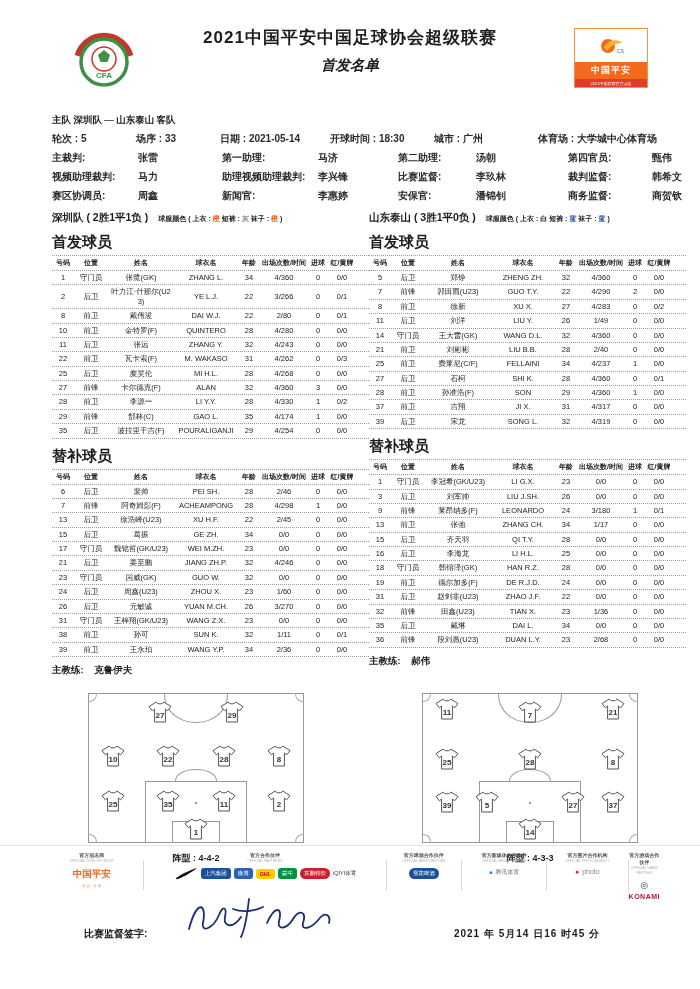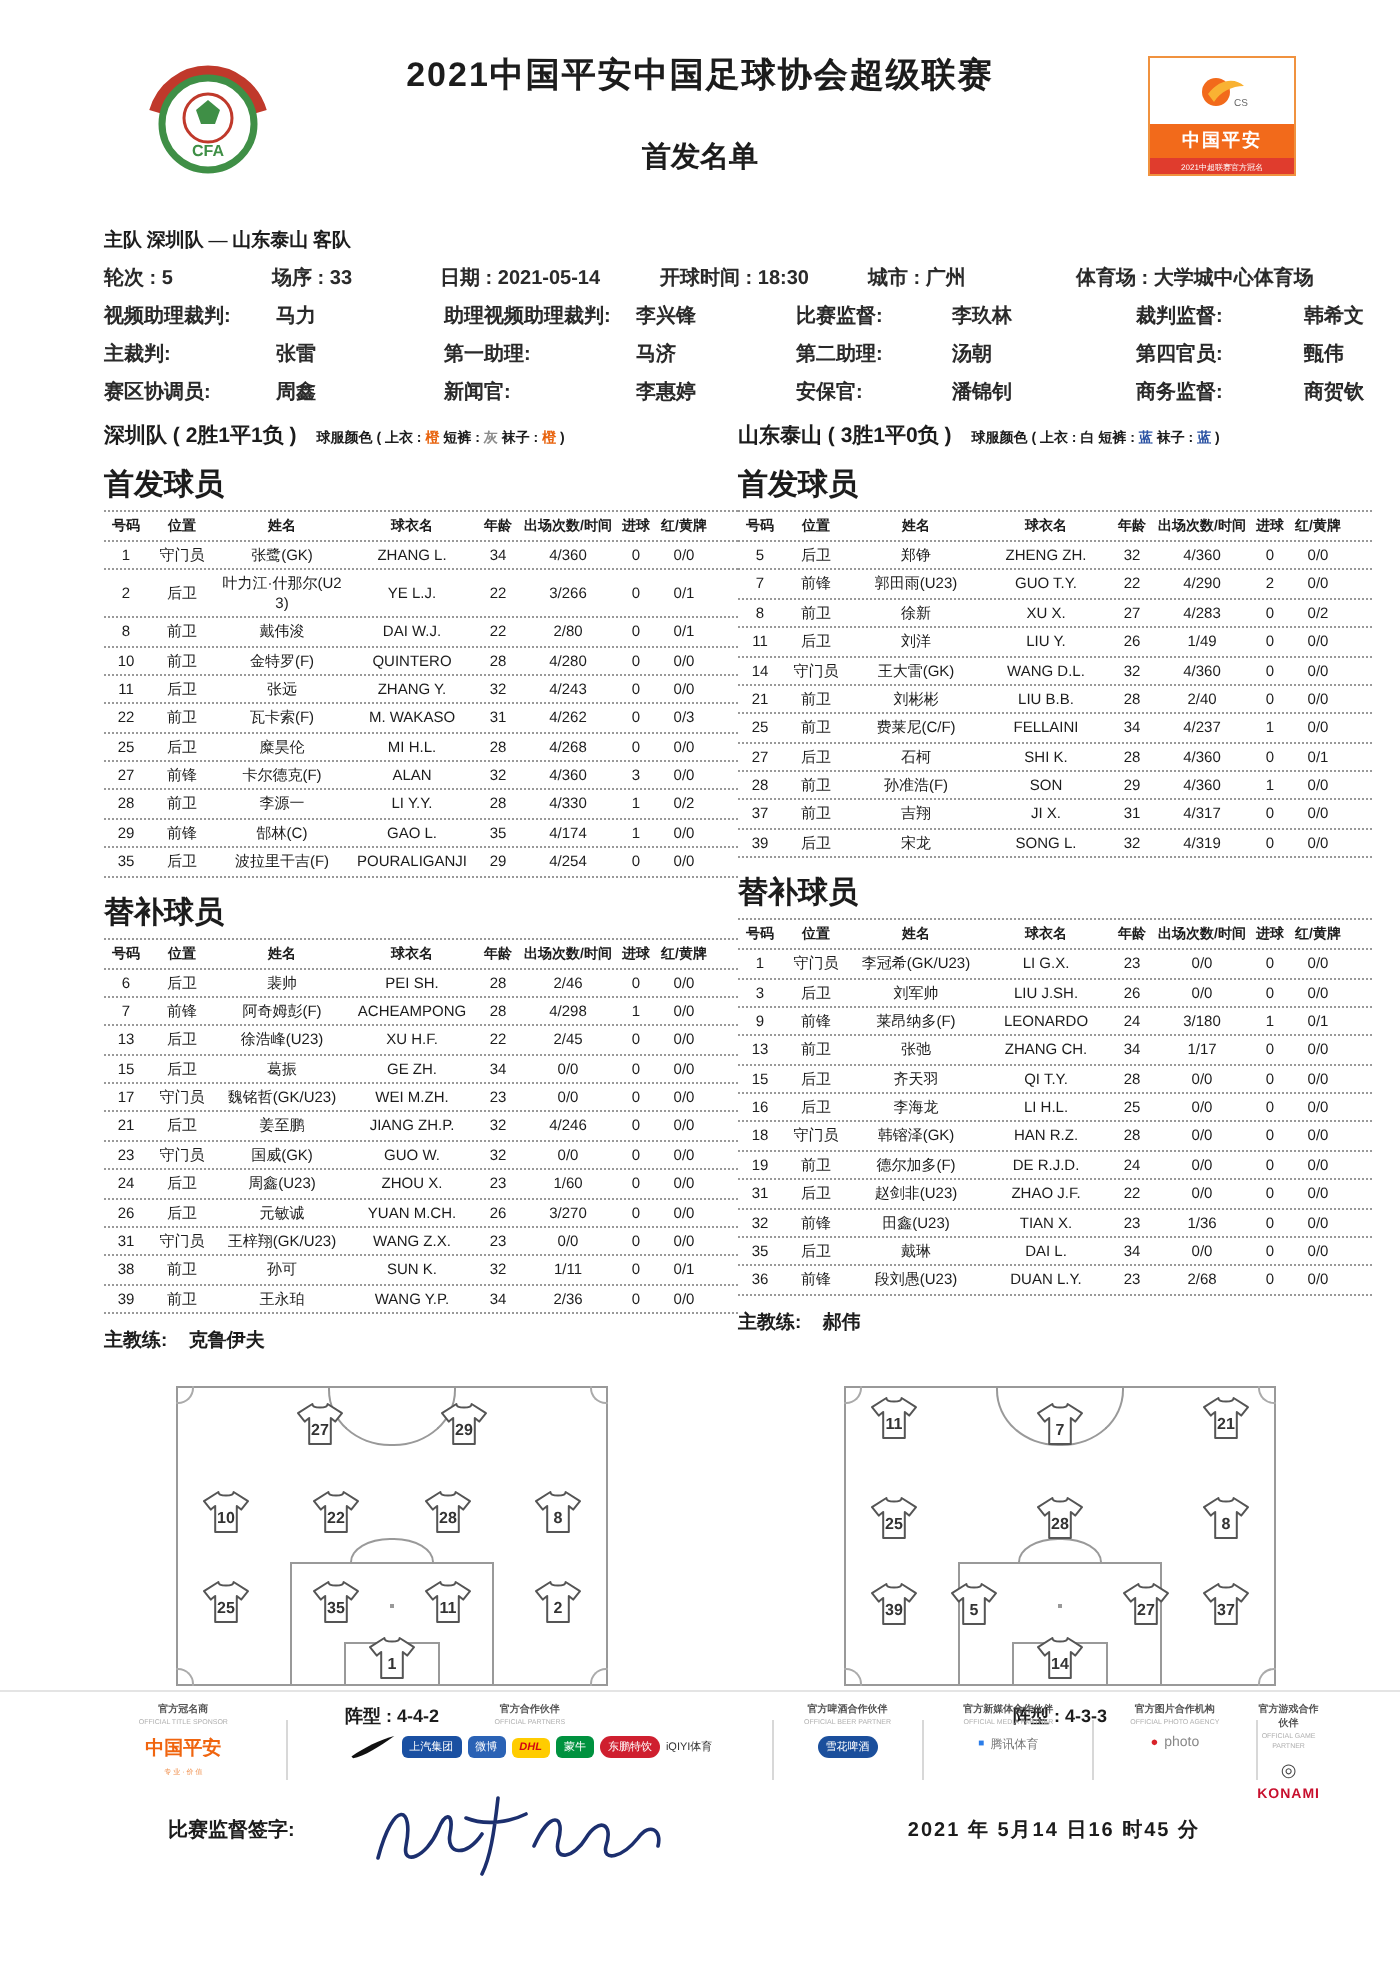--- a/index.html
+++ b/index.html
@@ -3,21 +3,21 @@
 <meta charset="utf-8">
 <style>
   html,body{margin:0;padding:0;background:#9a9a9a;}
   .page{width:700px;height:989px;margin:0 auto;background:#fff;position:relative;overflow:hidden;
         font-family:"Liberation Sans","DejaVu Sans",sans-serif;color:#1c1c1c;}
   
   .header{position:relative;padding-top:26px;height:78px;}
   .cfa{position:absolute;left:72px;top:26px;width:64px;height:64px;}
   .titles{text-align:center;}
   .t1{font-size:17px;font-weight:bold;letter-spacing:1px;}
-  .t2{font-size:14.5px;font-weight:bold;margin-top:20px;}
+  .t2{font-size:14.5px;font-weight:bold;margin-top:7px;font-style:italic;}
   .pabadge{position:absolute;right:52px;top:28px;width:74px;height:60px;border:1px solid #f0923f;
            display:flex;flex-direction:column;box-sizing:border-box;}
   .pab-top{flex:1;display:flex;align-items:center;justify-content:center;}
   .pab-mid{background:#f26a1b;color:#fff;font-size:9px;font-weight:bold;text-align:center;padding:2px 0;letter-spacing:1px;}
   .pab-bot{background:#e03c2d;color:#fff;font-size:4px;text-align:center;padding:1.5px 0;}
   
   .matchup{margin:10px 0 5px 52px;font-size:9.5px;font-weight:bold;font-family:Liberation Serif, serif;}
   .meta{margin:0 14px 0 52px;font-size:10px;font-weight:bold;color:#2a2a2a;}
   .mline1{display:grid;grid-template-columns:84px 84px 110px 104px 104px auto;margin-bottom:5px;}
   .orow{display:grid;grid-template-columns:86px 84px 96px 80px 78px 92px 84px auto;margin-bottom:5px;}
@@ -46,21 +46,21 @@
         border-radius:0 0 31px 31px / 0 0 28px 28px;}
   .pspot{position:absolute;left:50%;bottom:38px;width:2px;height:2px;background:#999;transform:translateX(-50%);}
   .corner{position:absolute;width:8px;height:8px;border:1px solid #aaa;}
   .c-tl{top:-1px;left:-1px;border-radius:0 0 8px 0;border-top:none;border-left:none;}
   .c-tr{top:-1px;right:-1px;border-radius:0 0 0 8px;border-top:none;border-right:none;}
   .c-bl{bottom:-1px;left:-1px;border-radius:0 8px 0 0;border-bottom:none;border-left:none;}
   .c-br{bottom:-1px;right:-1px;border-radius:8px 0 0 0;border-bottom:none;border-right:none;}
   .jersey{position:absolute;width:24px;height:22px;transform:translate(-50%,-50%);}
   .formation{text-align:center;font-size:9px;font-weight:bold;margin-top:9px;}
   
-  .sigrow{display:flex;align-items:center;margin:24px 62px 0 84px;}
+  .sigrow{display:flex;align-items:flex-end;margin:24px 62px 0 84px;}
   .siglabel{font-size:10px;font-weight:bold;}
   .sig-svg{margin-left:34px;}
   .dt{margin-left:auto;margin-right:38px;font-size:10px;font-weight:bold;letter-spacing:1px;}
   
   .footer{position:absolute;left:0;right:0;top:845px;padding:6px 40px 0;border-top:1px solid #e4e4e4;}
   .fgrid{display:flex;align-items:flex-start;}
   .fg{display:flex;flex-direction:column;align-items:center;gap:4px;}
   .fg1{width:108px;}.fg2{width:252px;}.fg3{width:78px;}.fg4{width:88px;}.fg5{width:84px;}.fg6{flex:1;}
   .fglabel{font-size:5px;color:#555;font-weight:bold;text-align:center;line-height:1.4;}
   .fgen{font-size:3.5px;color:#b0b0b0;display:block;font-weight:normal;}
@@ -104,39 +104,39 @@
 
     <span class="mcell">轮次 : 5</span>
         <span class="mcell">场序 : 33</span>
         <span class="mcell">日期 : 2021-05-14</span>
         <span class="mcell">开球时间 : 18:30</span>
         <span class="mcell">城市 : 广州</span>
         <span class="mcell">体育场 : 大学城中心体育场</span>
       </div>
     <div class="orow">
 
+    <span>主裁判:</span>
+        <span>张雷</span>
+        <span>第一助理:</span>
+        <span>马济</span>
+        <span>第二助理:</span>
+        <span>汤朝</span>
+        <span>第四官员:</span>
+        <span>甄伟</span>
+      </div>
+    <div class="orow">
+
     <span>视频助理裁判:</span>
         <span>马力</span>
         <span>助理视频助理裁判:</span>
         <span>李兴锋</span>
         <span>比赛监督:</span>
         <span>李玖林</span>
         <span>裁判监督:</span>
         <span>韩希文</span>
-      </div>
-    <div class="orow">
-
-    <span>主裁判:</span>
-        <span>张雷</span>
-        <span>第一助理:</span>
-        <span>马济</span>
-        <span>第二助理:</span>
-        <span>汤朝</span>
-        <span>第四官员:</span>
-        <span>甄伟</span>
       </div>
     <div class="orow">
 
     <span>赛区协调员:</span>
         <span>周鑫</span>
         <span>新闻官:</span>
         <span>李惠婷</span>
         <span>安保官:</span>
         <span>潘锦钊</span>
         <span>商务监督:</span>

